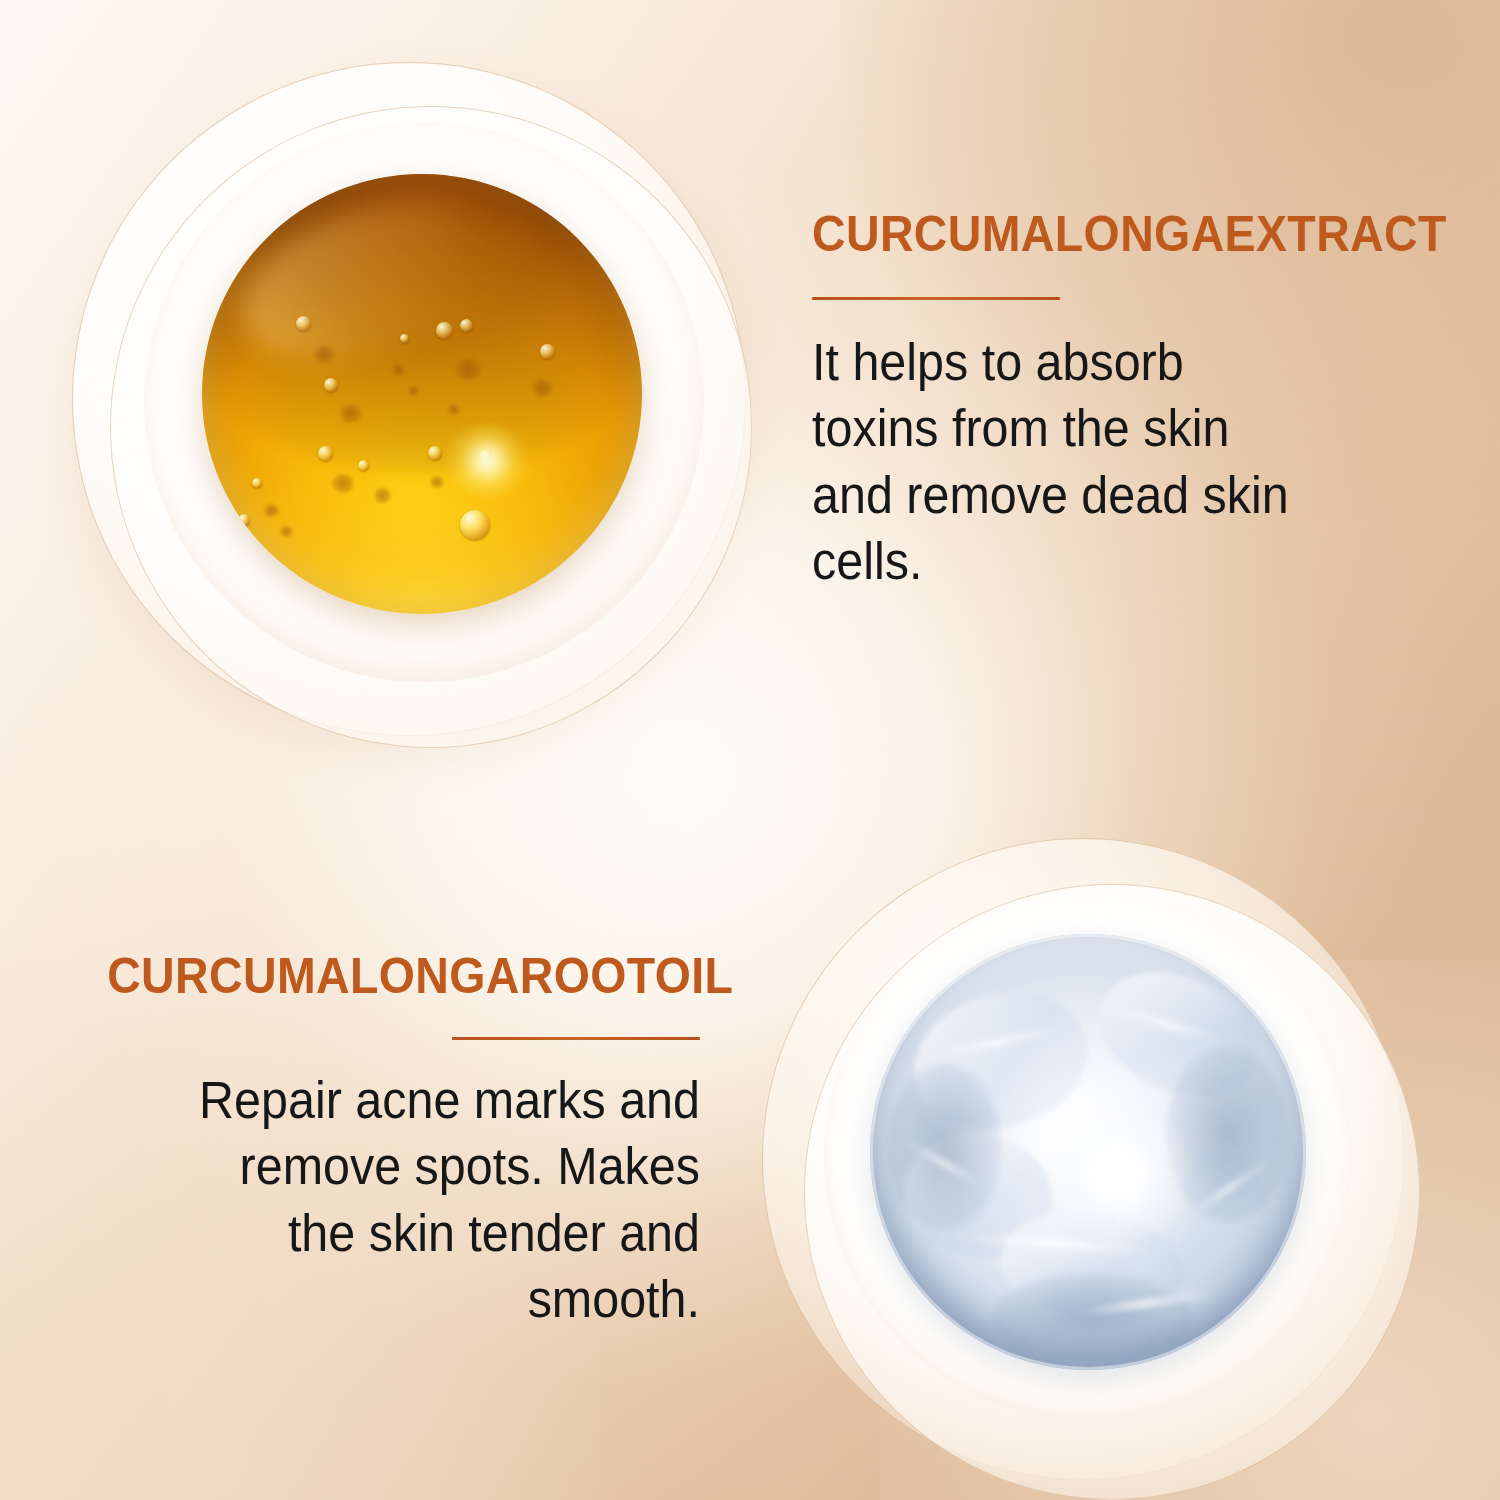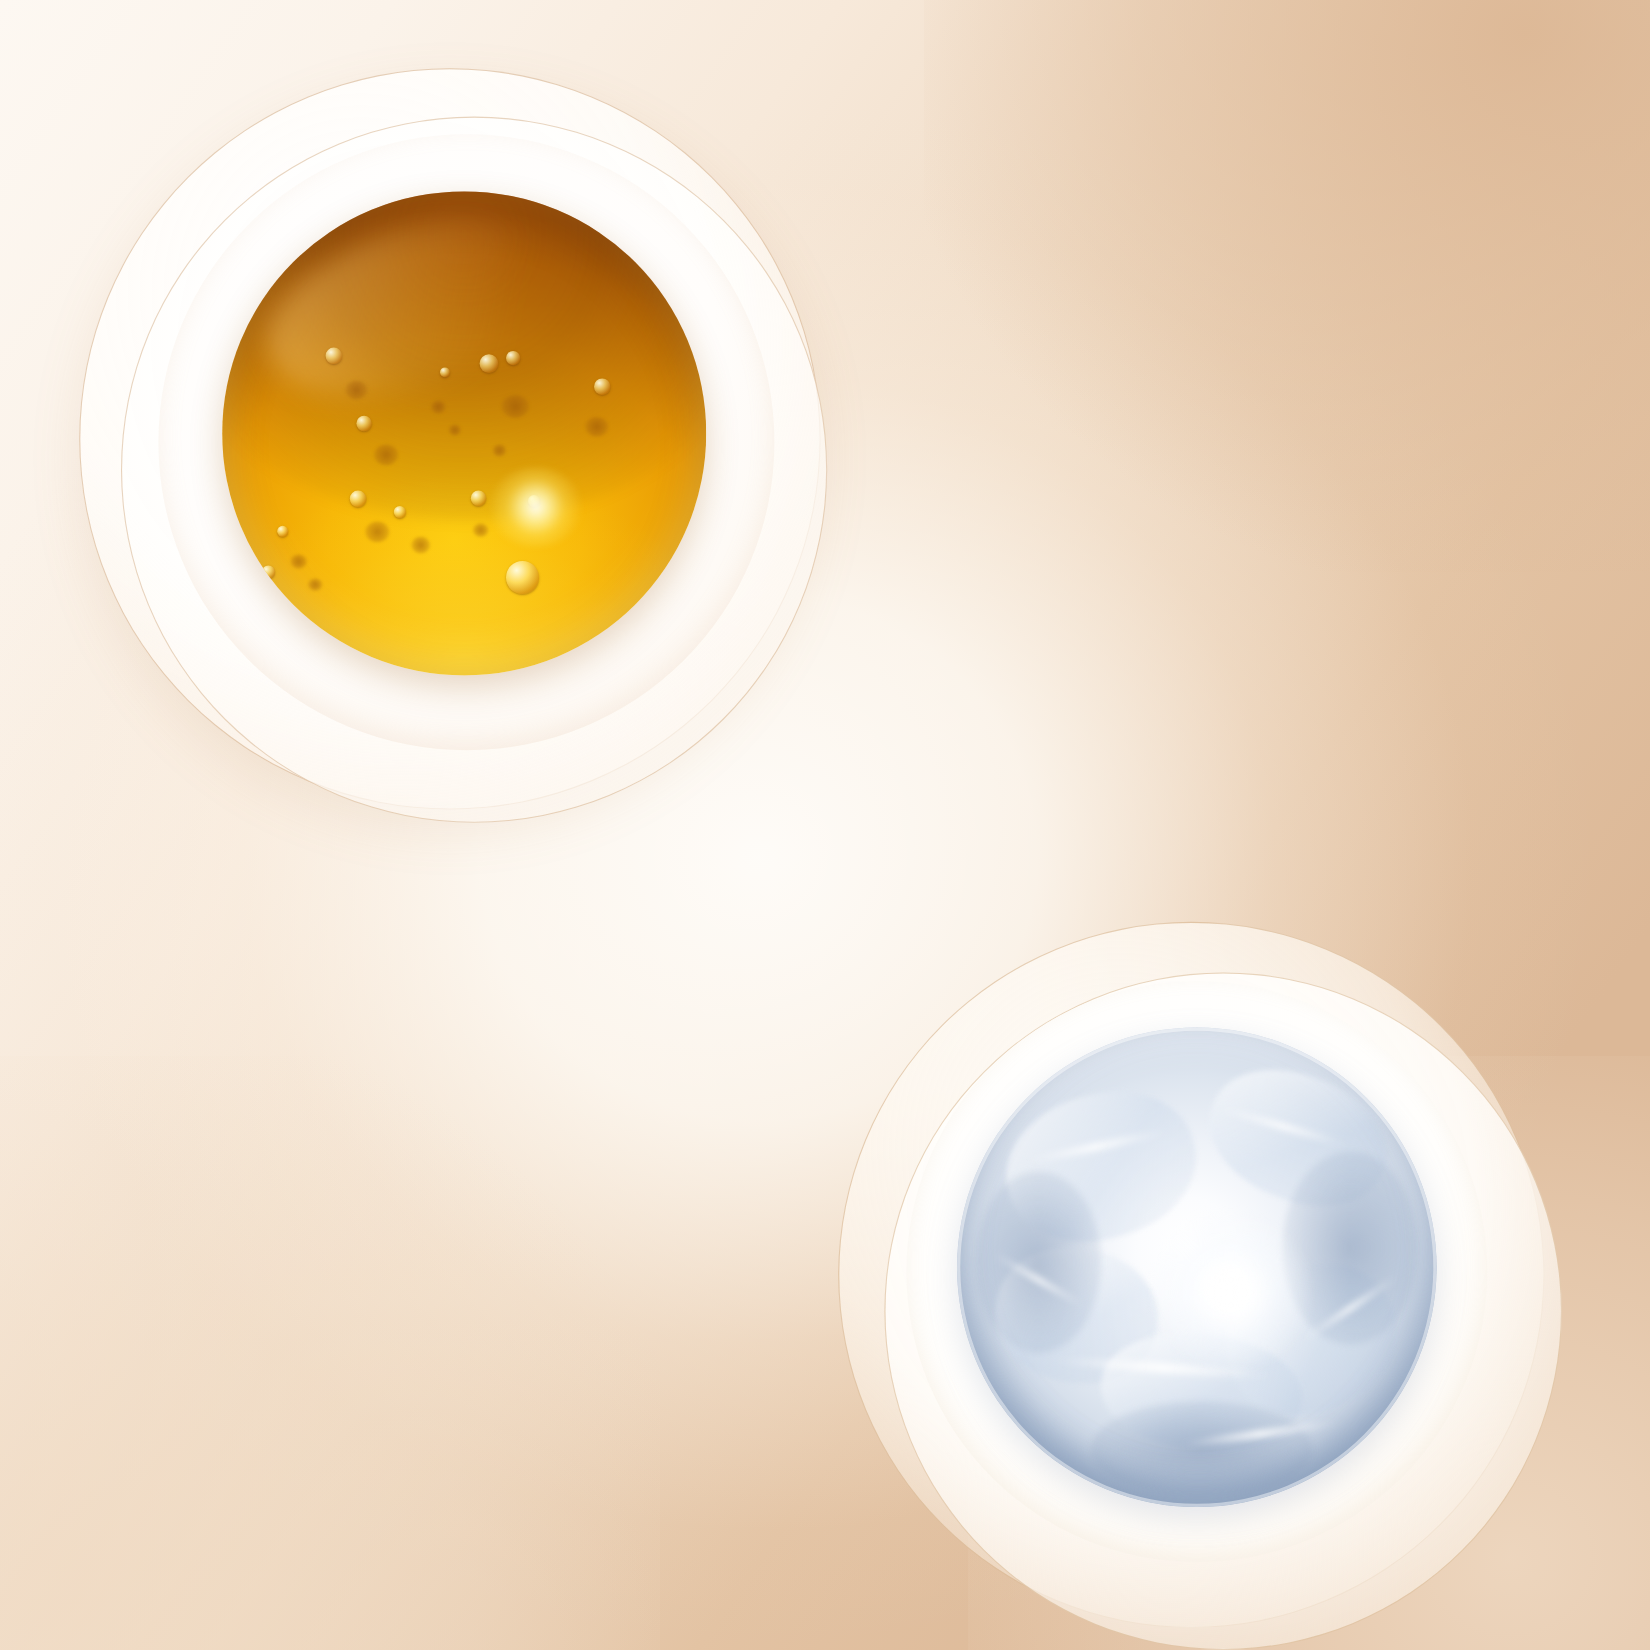--- a/index.html
+++ b/index.html
@@ -405,21 +405,41 @@
       <div class="bubble" style="left:50px; top:304px; width:10px; height:10px;"></div>
       <div class="bubble" style="left:36px; top:340px; width:12px; height:12px;"></div>
       <div class="bub-shadow" style="left:78px; top:352px; width:13px; height:11px;"></div>
 
       <div class="oil-hotspot"></div>
 
       <div class="bubble" style="left:258px; top:336px; width:30px; height:30px;"></div>
     </div>
   </div>
 
-
+  <div class="block block-extract">
+    <div class="heading">CURCUMALONGAEXTRACT</div>
+    <div class="divider"></div>
+    <div class="body-text">
+      <div>It helps to absorb</div>
+      <div>toxins from the skin</div>
+      <div>and remove dead skin</div>
+      <div>cells.</div>
+    </div>
+  </div>
+
+  <div class="block block-rootoil">
+    <div class="heading right-origin">CURCUMALONGAROOTOIL</div>
+    <div class="divider"></div>
+    <div class="body-text">
+      <div>Repair acne marks and</div>
+      <div>remove spots. Makes</div>
+      <div>the skin tender and</div>
+      <div>smooth.</div>
+    </div>
+  </div>
 
   <div class="gel-scene">
     <div class="gel-ring-outer"></div>
     <div class="gel-ring-mid"></div>
     <div class="gel-plate"></div>
 
     <div class="gel-drop">
       <div class="gel-facet" style="left:10%;  top:14%; width:40%; height:30%; transform:rotate(-16deg);"></div>
       <div class="gel-facet" style="left:52%;  top:10%; width:38%; height:26%; transform:rotate(22deg);"></div>
       <div class="gel-facet" style="left:8%;   top:46%; width:34%; height:28%; transform:rotate(10deg);"></div>

